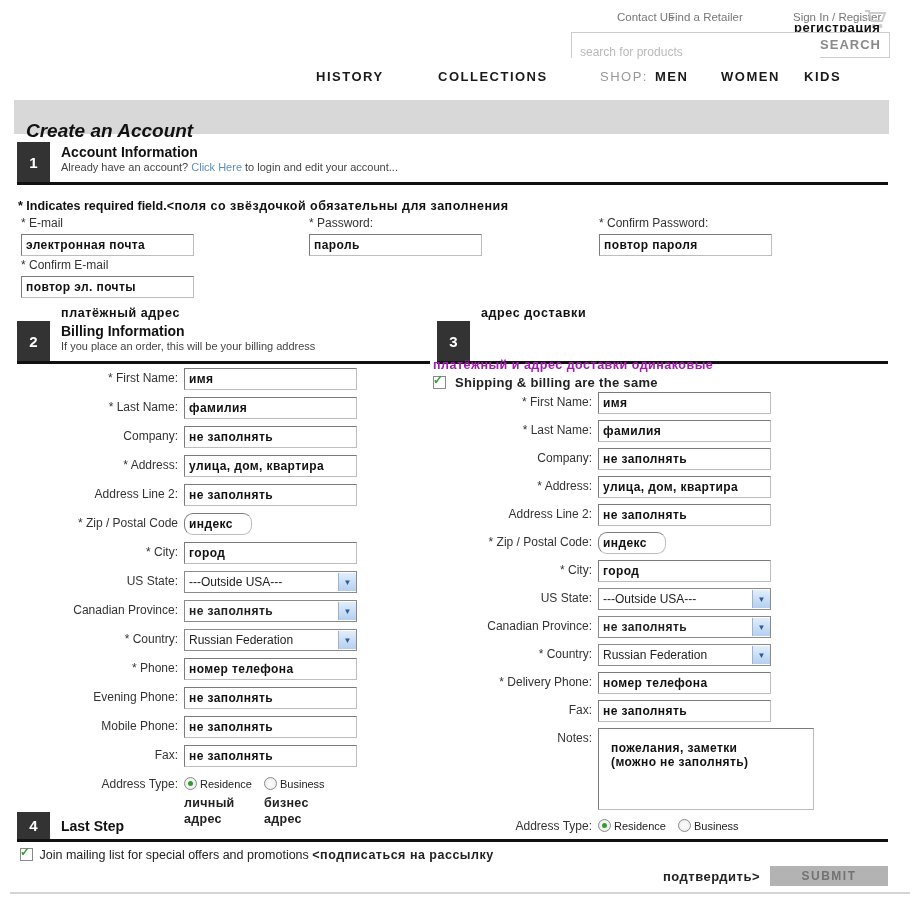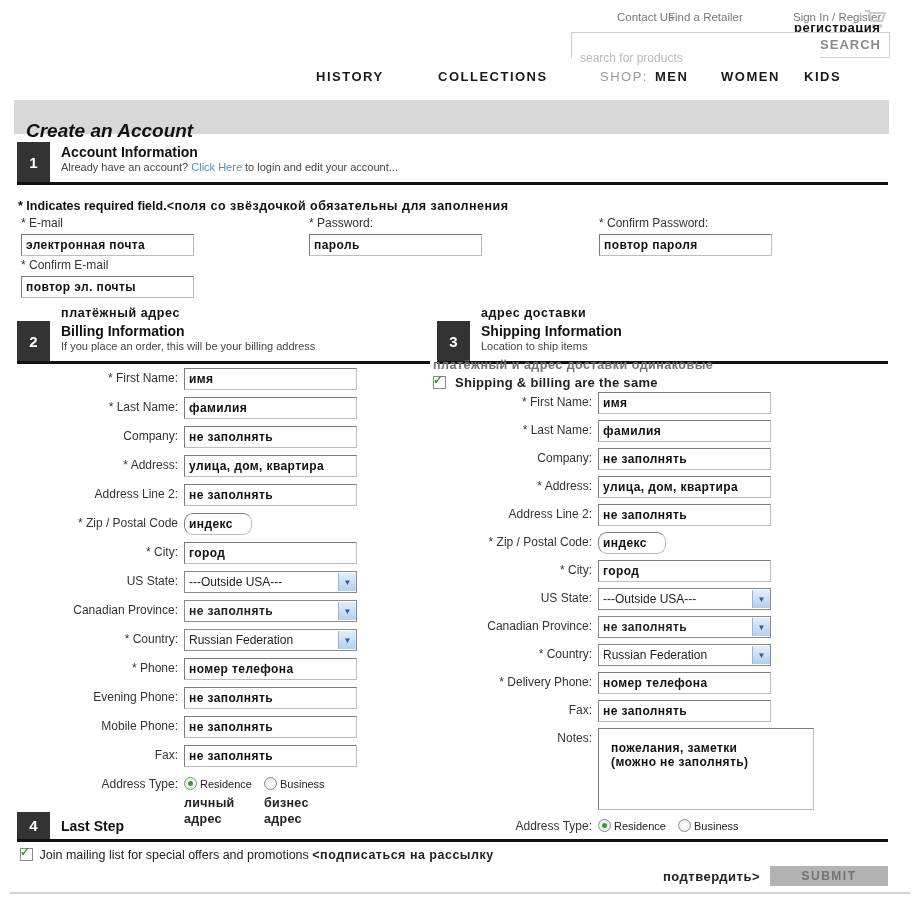--- a/index.html
+++ b/index.html
@@ -6,21 +6,21 @@
   body{width:920px;height:900px;position:relative;font-family:"Liberation Sans",sans-serif;color:#222;overflow:hidden;}
   #root{position:absolute;inset:0;}
 
   
   .logo-link{position:absolute;left:18px;top:4px;width:150px;}
   .brand{font-size:13px;font-weight:bold;letter-spacing:1px;color:#111;margin-top:2px;}
   .util{position:absolute;top:11px;font-size:11.5px;color:#777;cursor:pointer;}
   .cart{position:absolute;left:864px;top:8px;}
   .reg-note{position:absolute;left:794px;top:20px;font-size:13px;font-weight:bold;color:#111;letter-spacing:.5px;}
   .searchbox{position:absolute;left:571px;top:32px;width:317px;height:24px;border:1px solid #ccc;background:#fff;}
-  .searchbox input{position:absolute;left:0;top:14px;width:240px;height:22px;border:0;outline:none;padding:0 0 0 8px;font-family:"Liberation Sans",sans-serif;font-size:12px;color:#999;}
+  .searchbox input{position:absolute;left:0;top:8px;width:240px;height:22px;border:0;outline:none;padding:0 0 0 8px;font-family:"Liberation Sans",sans-serif;font-size:12px;color:#999;}
   .searchbox input::placeholder{color:#b9b9b9;}
   .search-btn{position:absolute;right:8px;top:4px;font-size:13px;font-weight:bold;color:#8a8a8a;letter-spacing:1px;cursor:pointer;}
   .nav-item{position:absolute;top:69px;font-size:13px;font-weight:bold;color:#1a1a1a;letter-spacing:1.5px;cursor:pointer;}
   .nav-shop{position:absolute;top:69px;font-size:13px;color:#999;letter-spacing:1.5px;}
 
   
   .titleband{position:absolute;left:14px;top:100px;width:875px;height:34px;background:#d8d8d8;}
   .titleband span{display:block;padding:20px 0 0 12px;font-size:19px;font-weight:bold;font-style:italic;color:#111;}
 
   
@@ -56,21 +56,21 @@
   .radio{display:inline-block;width:11px;height:11px;border:1px solid #8a8a8a;border-radius:50%;background:radial-gradient(#fff,#e8e8e8);position:relative;vertical-align:-2px;cursor:pointer;}
   .radio.sel::after{content:'';position:absolute;left:3px;top:3px;width:5px;height:5px;border-radius:50%;background:#2f9e2f;}
   .rlabel{font-size:11px;color:#222;margin-left:3px;}
   .ropt{display:inline-block;vertical-align:top;margin-right:12px;}
   .rnote{font-weight:bold;font-size:12.5px;line-height:1.3;width:64px;margin-top:3px;letter-spacing:.3px;}
   .cb{display:inline-block;width:11px;height:11px;border:1px solid #8a8a8a;background:#fff;position:relative;vertical-align:-2px;cursor:pointer;}
   .cb .mk{position:absolute;left:-1px;top:-4px;color:#2f9e2f;font-weight:bold;font-size:12px;}
 
   .colrows{position:absolute;}
   .ship-same{position:absolute;left:433px;top:358px;}
-  .ship-same-note{font-weight:bold;font-size:12.5px;letter-spacing:.5px;color:#737373;margin-bottom:3px;}
+  .ship-same-note{font-weight:bold;font-size:12.5px;letter-spacing:.5px;color:#a21caf;margin-bottom:3px;}
   .ship-same-line{font-weight:bold;font-size:13px;letter-spacing:.3px;}
   .ship-same-line .lbl{margin-left:5px;}
 
   
   .mailing{position:absolute;left:20px;top:848px;font-size:12.5px;color:#222;}
   .mailing .lbl{margin-left:3px;}
   .mailing .ru{font-weight:bold;letter-spacing:.5px;}
   .submit-row{position:absolute;right:32px;top:866px;display:flex;align-items:center;}
   .submit-note{font-weight:bold;font-size:13px;letter-spacing:.5px;margin-right:10px;}
   .submit-btn{width:118px;height:20px;background:#b3b3b3;border:0;color:#737373;font-family:"Liberation Sans",sans-serif;font-weight:bold;font-size:12px;letter-spacing:1.5px;cursor:pointer;}
@@ -153,24 +153,20 @@
         <div class="sec-title">Billing Information</div>
         <div class="sec-sub">If you place an order, this will be your billing address</div>
       </div>
     </div>
   </div>
 
   <div class="sec" style="left:437px;top:306px;width:451px;">
     <div class="sec-note">адрес доставки</div>
     <div class="sec-band">
       <div class="sec-num">3</div>
-      <div>
-        <div class="sec-title">Shipping Information</div>
-        <div class="sec-sub">Location to ship items</div>
-      </div>
     </div>
   </div>
 
   <div class="ship-same">
     <div class="ship-same-note">платёжный и адрес доставки одинаковые</div>
     <div class="ship-same-line">
       <span class="cb"><span class="mk">✓</span></span>
       <span class="lbl">Shipping &amp; billing are the same</span>
     </div>
   </div>

